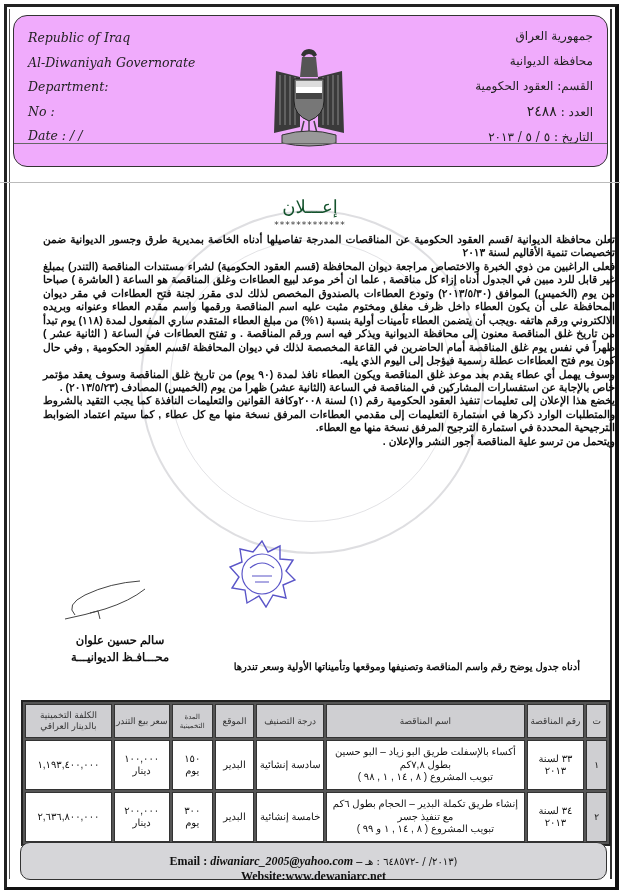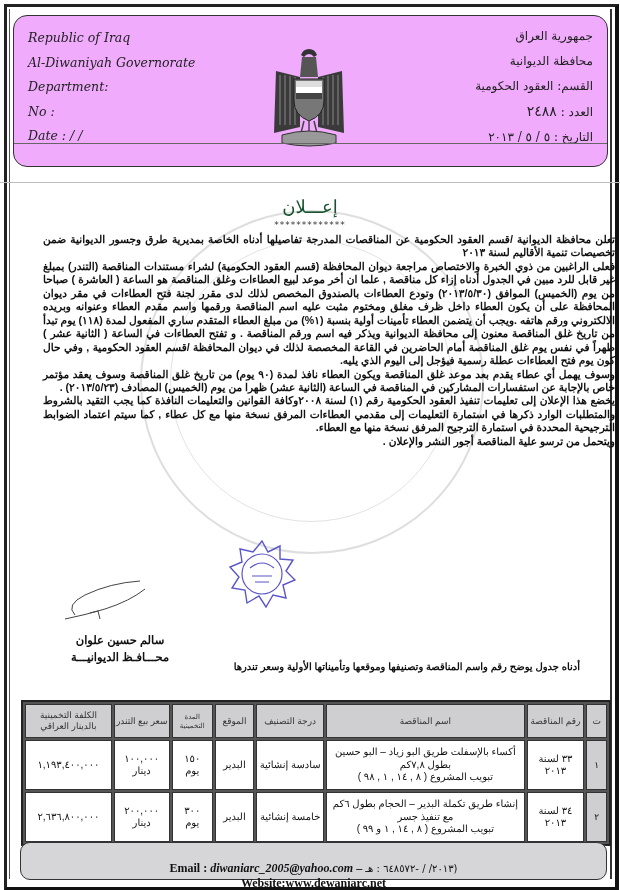--- a/index.html
+++ b/index.html
@@ -53,21 +53,21 @@
   .tender-table th { background:#cfcfd2; font-weight:normal; font-size:9px; height:30px; line-height:11px; color:#333; }
   .tender-table td { background:#fff; font-size:10px; line-height:12.5px; height:46px; }
   .tender-table td.idx { background:#cfcfd2; width:16px; font-size:9px; }
   .tender-table th.idx { width:16px; }
   .tender-table th.small { font-size:7px; line-height:9px; }
   
   .footer {
     position:absolute; left:20px; top:842px; width:585px; height:36px; background:#d6d6d9; border:1.5px solid #333; border-radius:10px;
     text-align:center; font-family:"Liberation Serif", serif; font-weight:bold; font-size:12px; line-height:15px; color:#111;
   }
-  .footer .email-line { padding-top:18px; }
+  .footer .email-line { padding-top:11px; }
   .footer .email { font-style:italic; }
   .footer .ar-num { direction:rtl; unicode-bidi:embed; font-family:"DejaVu Sans", sans-serif; font-weight:normal; font-size:10px; }
   .margin-line { position:absolute; left:0; width:620px; border-top:1px solid #bbb; }
 </style>
 </head>
 <body>
 
 <div class="frame-outer"></div>
 <div class="frame-inner"></div>
 

